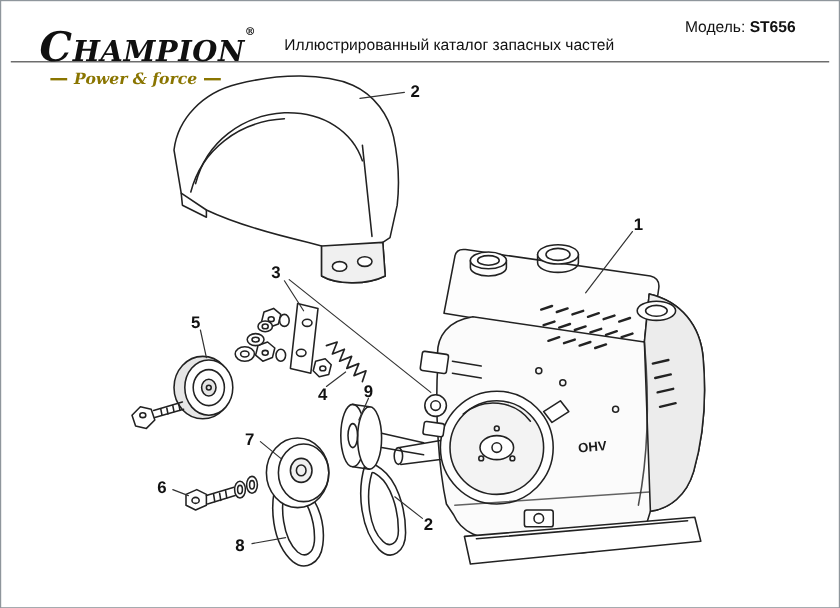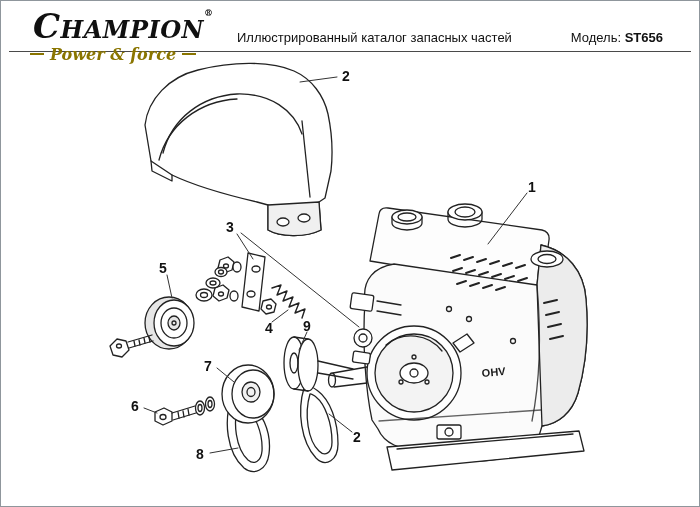--- a/index.html
+++ b/index.html
@@ -6,41 +6,41 @@
   html,body { width:700px; height:507px; }
   body { font-family:"Liberation Sans", sans-serif; background:#fff; }
 
   .page {
     position:relative; width:700px; height:507px;
     background:#fff; border:1px solid #8f969c; overflow:hidden;
   }
 
   
   header { position:absolute; top:0; left:0; right:0; height:50px; z-index:3; }
-  .logo { position:absolute; left:32px; top:8px; width:160px; }
+  .logo { position:absolute; left:32px; top:22px; width:160px; }
   .brand {
     font-family:"DejaVu Serif", serif; font-style:italic; font-weight:bold;
     color:#101010; font-size:24px; line-height:1.05; letter-spacing:.5px;
     white-space:nowrap;
   }
   .brand-text { display:inline-block; text-transform:uppercase; }
   .brand-text::first-letter { font-size:34px; }
   .reg { font-size:9px; vertical-align:top; }
   .tagline {
     margin-top:0; display:flex; align-items:center; justify-content:center; gap:6px;
     font-family:"DejaVu Serif", serif; font-style:italic; font-weight:bold;
-    font-size:16px; color:#8a7500; white-space:nowrap;
+    font-size:13px; color:#8a7500; white-space:nowrap;
   }
   .tagline::before, .tagline::after { content:""; height:2px; background:#8a7500; flex:0 0 14px; }
 
   .title {
     position:absolute; left:53.5%; transform:translateX(-50%); bottom:6px;
     font-size:13px; color:#111; white-space:nowrap;margin-top:25px;
   }
-  .model { position:absolute; right:36px; bottom:6px; font-size:13px; color:#111; white-space:nowrap; }
+  .model { position:absolute; right:36px; bottom:21px; font-size:13px; color:#111; white-space:nowrap; }
   .model-value { font-weight:bold; }
 
   .rule { position:absolute; top:50px; left:8px; right:8px; border-top:1.5px solid #4a4a4a; z-index:2; }
 
   
   .drawing { position:absolute; inset:0; z-index:1; }
   .callout {
     position:absolute; transform:translate(-50%,-50%); z-index:2;
     font-size:14px; font-weight:bold; color:#111; line-height:1;
   }

